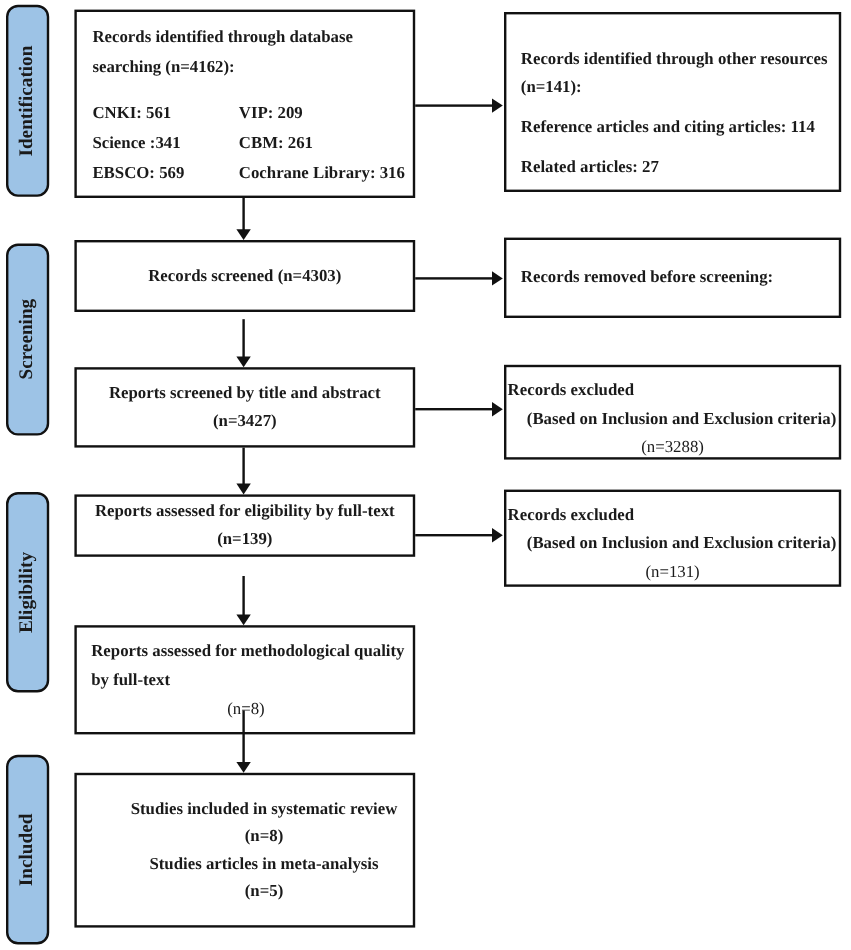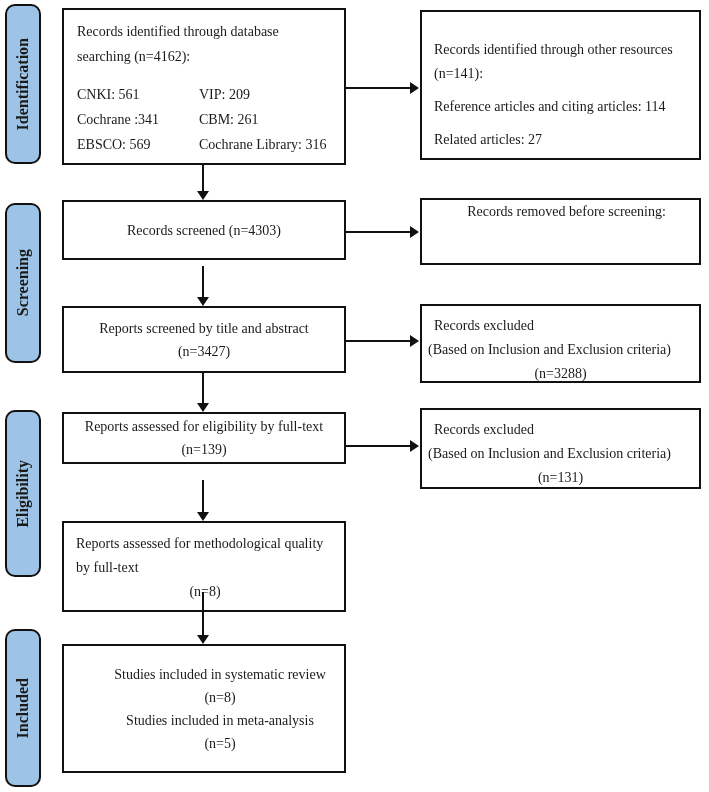--- a/index.html
+++ b/index.html
@@ -32,41 +32,41 @@
     position:absolute;
     background:#ffffff;
     border:2px solid #111111;
     box-sizing:border-box;
     font-size:14px;
     line-height:23px;
   }
   .lcol{left:62px;width:284px;}
   .rcol{left:420px;width:281px;}
   .center-flex{display:flex;flex-direction:column;align-items:center;justify-content:center;text-align:center;}
-  .nowrap{white-space:nowrap;}
+  .nowrap{white-space:nowrap;font-weight:bold;}
   
   .arrow-down{position:absolute;left:197px;width:12px;}
   .arrow-down .shaft{position:absolute;left:5px;top:0;width:2px;height:calc(100% - 8px);background:#111111;}
   .arrow-down .head{position:absolute;left:0;bottom:0;width:0;height:0;
     border-left:6px solid transparent;border-right:6px solid transparent;border-top:9px solid #111111;}
   .arrow-right{position:absolute;left:346px;width:73px;height:12px;}
   .arrow-right .shaft{position:absolute;left:0;top:5px;height:2px;width:calc(100% - 8px);background:#111111;}
   .arrow-right .head{position:absolute;right:0;top:0;width:0;height:0;
     border-top:6px solid transparent;border-bottom:6px solid transparent;border-left:9px solid #111111;}
   
   .db-box{padding:9px 10px 0 13px;line-height:25px;}
   .src-rows{margin-top:13px;}
   .src-row{display:flex;}
   .src-row .c1{width:122px;flex:0 0 122px;}
   .other-box{padding:26px 8px 0 12px;line-height:24px;}
   .other-box .para{margin-top:9px;}
-  .removed-box{display:flex;flex-direction:row;justify-content:center;padding-left:12px;}
+  .removed-box{display:flex;flex-direction:column;justify-content:center;padding-left:12px;}
   .excl-box{padding-top:8px;line-height:24px;}
-  .excl-box .l1{padding-left:12px;}
-  .excl-box .l2{padding-left:6px;}
+  .excl-box .l1{padding-left:1px;}
+  .excl-box .l2{padding-left:17px;}
   .excl-box .l3{text-align:center;}
   .quality-box{padding:9px 10px 0 12px;line-height:24px;}
   .quality-box .l3{text-align:center;}
 </style>
 </head>
 <body>
 
 <div id="canvas">
 
   <div class="stage" style="top:4px;height:160px;">
@@ -84,21 +84,21 @@
 
   <div class="fbox lcol db-box" style="top:8px;height:157px;">
     <div class="nowrap">Records identified through database</div>
     <div class="nowrap">searching (n=4162):</div>
     <div class="src-rows">
       <div class="src-row">
         <span class="c1 nowrap">CNKI: 561</span>
         <span class="nowrap">VIP: 209</span>
       </div>
       <div class="src-row">
-        <span class="c1 nowrap">Cochrane :341</span>
+        <span class="c1 nowrap">Science :341</span>
         <span class="nowrap">CBM: 261</span>
       </div>
       <div class="src-row">
         <span class="c1 nowrap">EBSCO: 569</span>
         <span class="nowrap">Cochrane Library: 316</span>
       </div>
     </div>
   </div>
 
   <div class="fbox lcol center-flex" style="top:200px;height:60px;">
@@ -117,21 +117,21 @@
 
   <div class="fbox lcol quality-box" style="top:521px;height:91px;">
     <div class="nowrap">Reports assessed for methodological quality</div>
     <div class="nowrap">by full-text</div>
     <div class="l3">(n=8)</div>
   </div>
 
   <div class="fbox lcol center-flex" style="top:644px;height:129px;padding-left:32px;">
     <div class="nowrap">Studies included in systematic review</div>
     <div class="nowrap">(n=8)</div>
-    <div class="nowrap">Studies included in meta-analysis</div>
+    <div class="nowrap">Studies articles in meta-analysis</div>
     <div class="nowrap">(n=5)</div>
   </div>
 
   <div class="fbox rcol other-box" style="top:10px;height:150px;">
     <div class="nowrap">Records identified through other resources</div>
     <div class="nowrap">(n=141):</div>
     <div class="para nowrap">Reference articles and citing articles: 114</div>
     <div class="para nowrap">Related articles: 27</div>
   </div>
 

